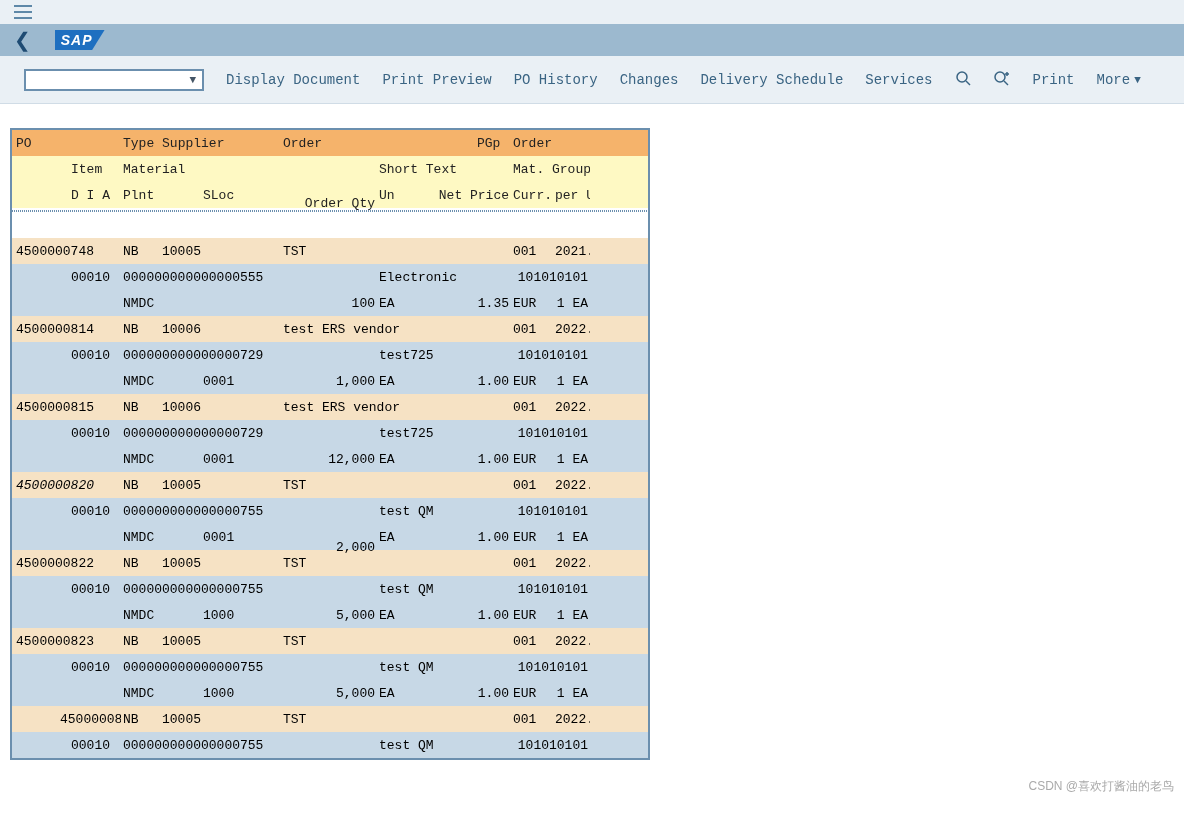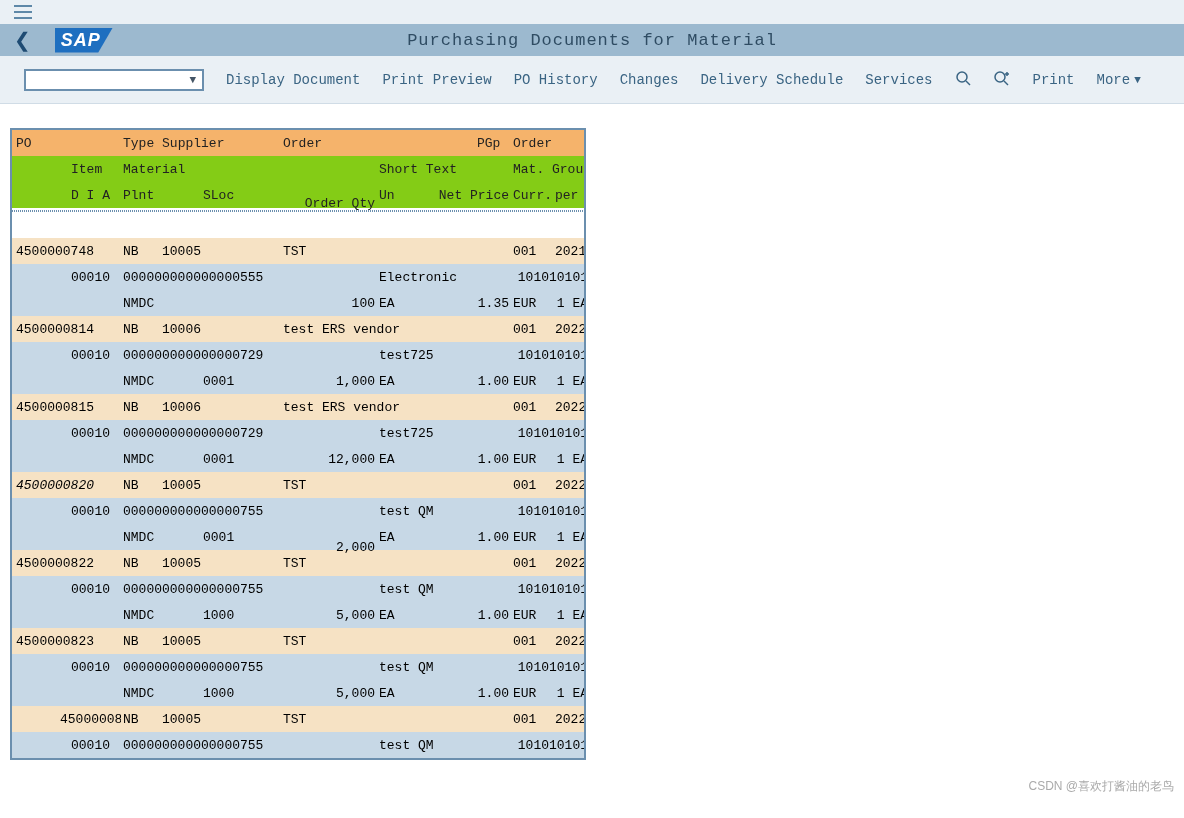--- a/index.html
+++ b/index.html
@@ -33,21 +33,21 @@
     color:#1e4b73;
     font-size:20px;
     margin-right:24px;
     cursor:pointer;
   }
   .sap-logo {
     background:#1e6fc0;
     color:#fff;
     font-weight:bold;
     font-style:italic;
-    font-size:18px;
+    font-size:14px;
     padding:2px 12px 2px 6px;
     position:relative;
     clip-path: polygon(0 0, 100% 0, 75% 100%, 0 100%);
     letter-spacing:1px;
   }
   .title-text {
     position:absolute;
     left:0; right:0;
     text-align:center;
     color:#2f4c63;
@@ -82,34 +82,34 @@
   .toolbar-dropdown .chev { font-size:11px; color:#456; }
   .toolbar-item { cursor:pointer; white-space:nowrap; }
   .toolbar-icon { cursor:pointer; color:#3a6483; }
   .toolbar .more { display:flex; align-items:center; gap:4px; cursor:pointer; }
 
   .content {
     padding: 24px 0 0 10px;
   }
   .grid-wrap {
     border:2px solid #6b8fae;
-    width: 576px;
+    width: 640px;
     overflow:hidden;
   }
   .grid-row {
     display:grid;
     grid-template-columns: 55px 52px 80px 80px 50px 46px 48px 50px 36px 42px 37px;
     font-family: "Courier New", monospace;
     font-size:13px;
     height:26px;
     align-items:center;
     padding: 0 2px;
   }
   .hdr-orange { background:#f5b36b; font-weight:500; color:#222; }
-  .hdr-cyan { background:#84cc16; color:#222; }
+  .hdr-cyan { background:#fef9c3; color:#222; }
   .row-tan { background:#f6e2c4; }
   .row-blue { background:#c7d8e6; }
   .c { white-space:nowrap; overflow:hidden; padding:0 2px; }
   .r { text-align:right; }
   .gridline {
     height:2px;
     background: repeating-linear-gradient(90deg,#6b8fae 0 1px, transparent 1px 2px);
     margin-top:2px;
   }
   .spacer-row { height:26px; background:#fff; }
@@ -125,21 +125,20 @@
   <div class="hamburger">
       <span></span>
       <span></span>
       <span></span>
     </div>
 </div>
 
 <div class="titlebar">
   <div class="back-btn">❮</div>
   <div class="sap-logo">SAP</div>
-  <div class="title-text">Purchasing Documents for Material</div>
 </div>
 
 <div class="toolbar">
   <div class="toolbar-dropdown">
     <span class="chev">▼</span>
   </div>
   <div class="toolbar-item">Display Document</div>
   <div class="toolbar-item">Print Preview</div>
   <div class="toolbar-item">PO History</div>
   <div class="toolbar-item">Changes</div>

